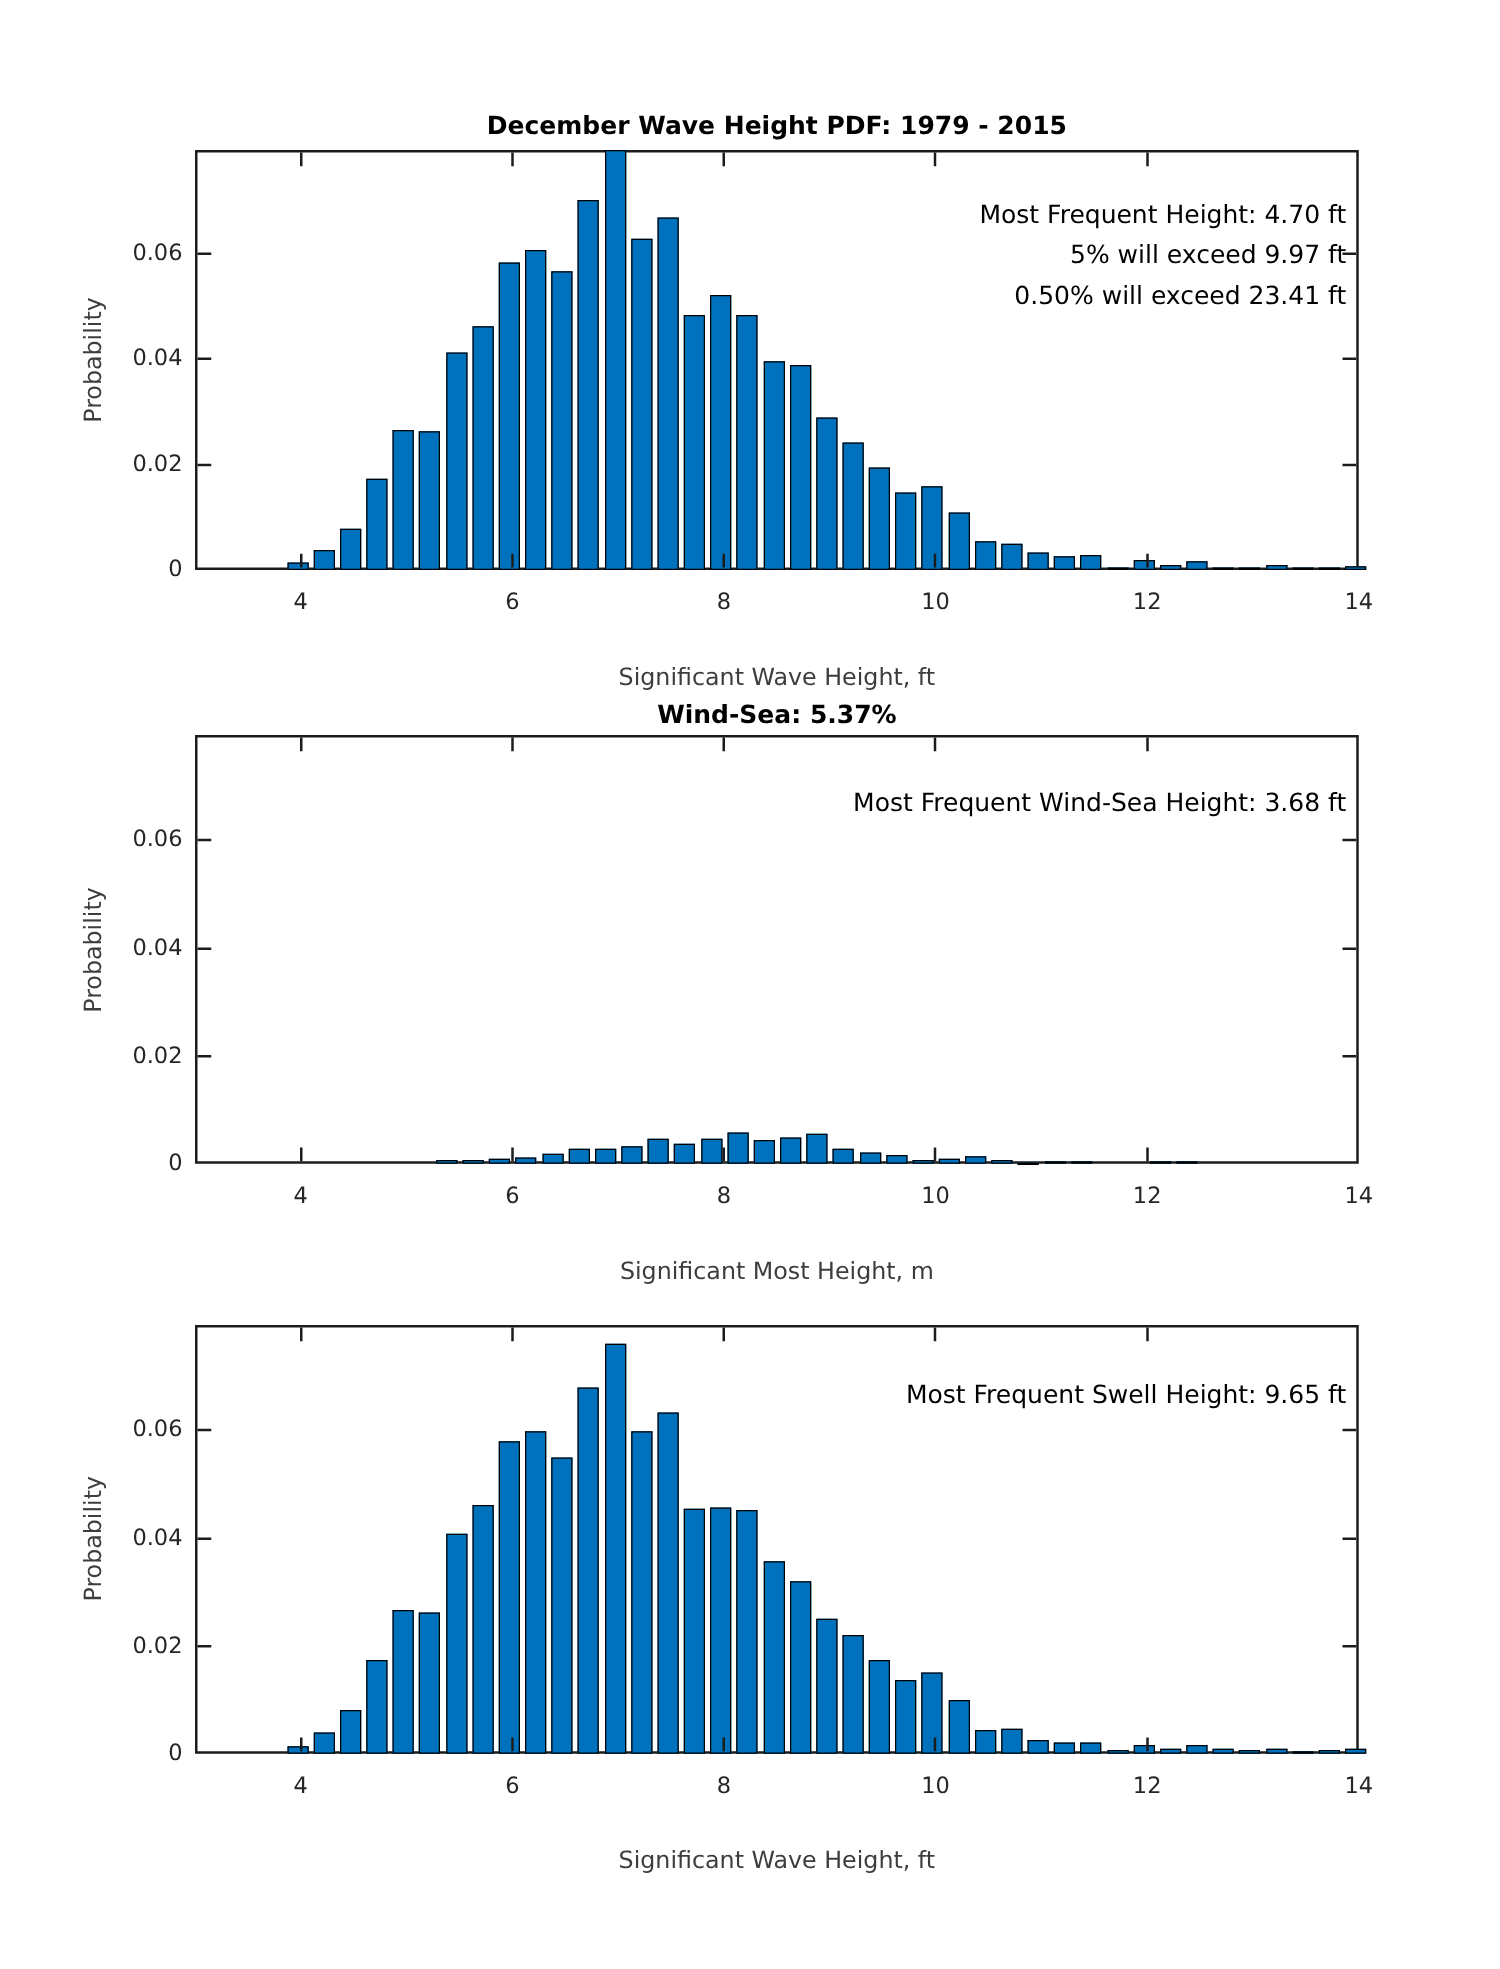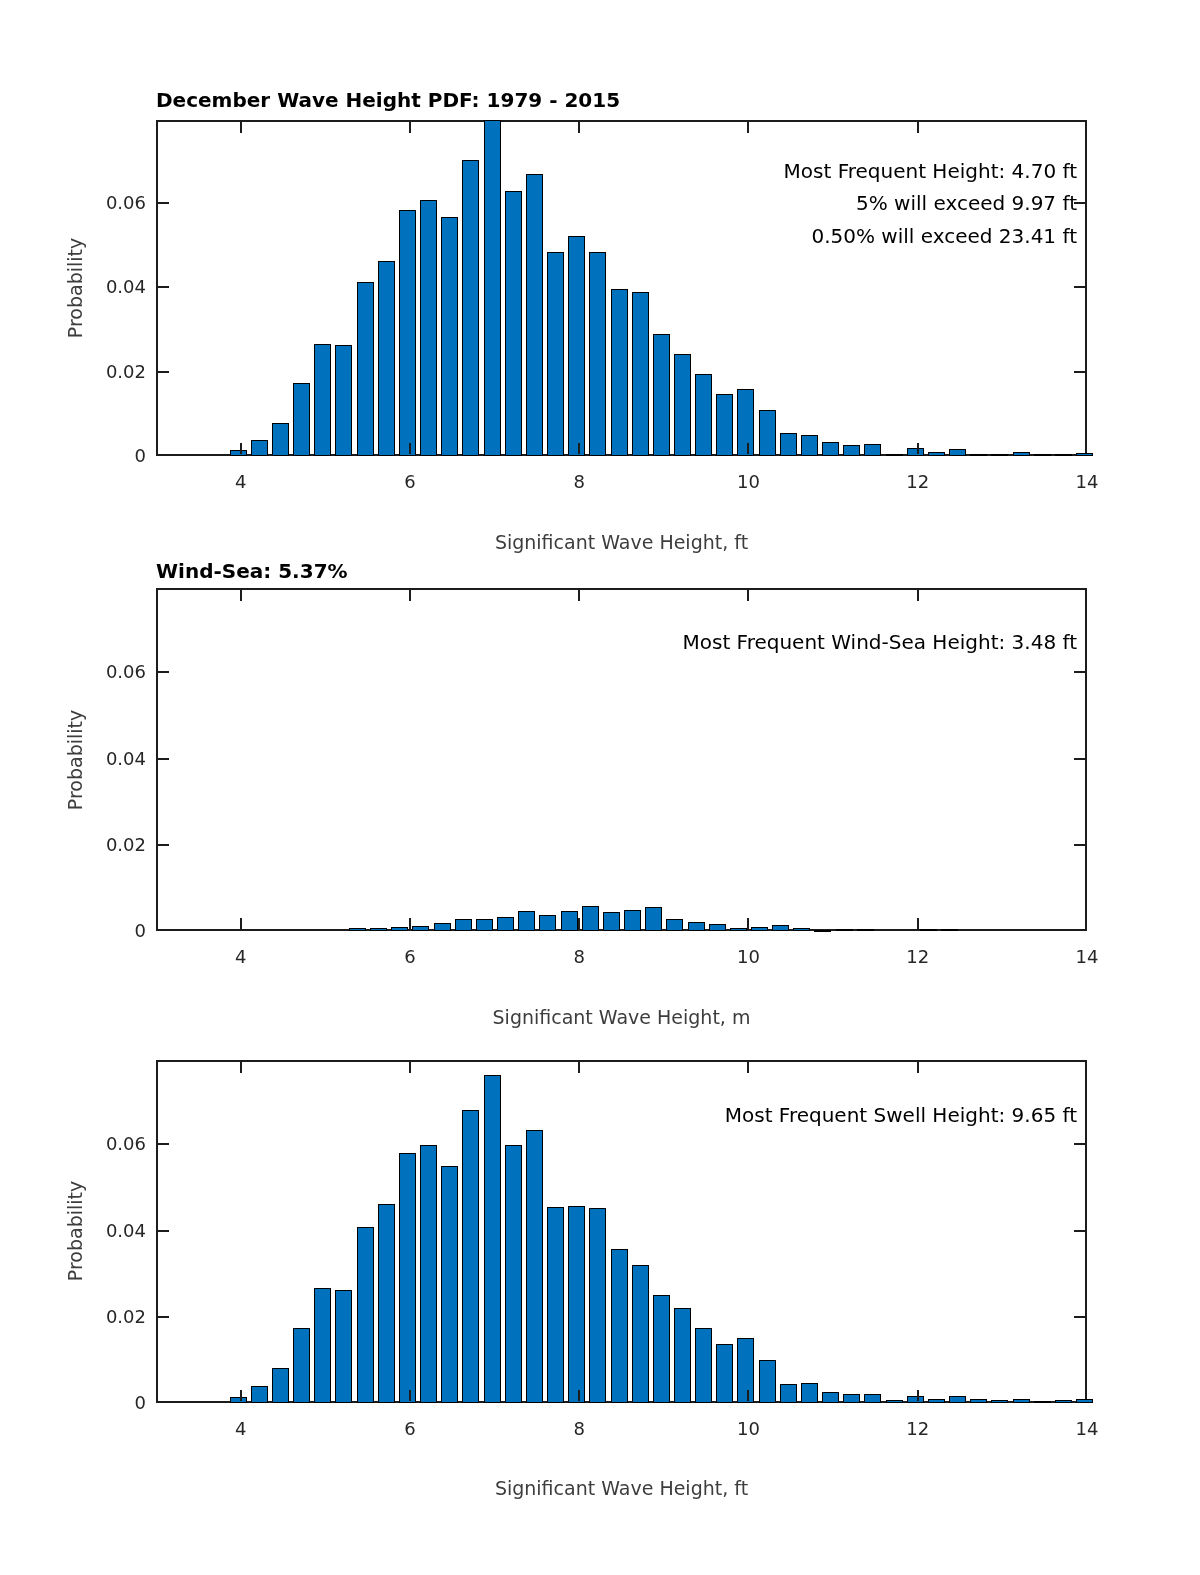--- a/index.html
+++ b/index.html
@@ -2,21 +2,21 @@
 <html><head>
 <meta charset="utf-8">
 <style>
   html,body{margin:0;padding:0;background:#fff;}
   .fig{position:relative;width:1200px;height:1575px;background:#fff;overflow:hidden;
        font-family:"DejaVu Sans","Liberation Sans",sans-serif;}
   .plot{position:absolute;left:156px;width:931px;border:2px solid #1c1c1c;box-sizing:border-box;background:transparent;}
   .p1{top:120px;height:336px}
   .p2{top:588px;height:343px}
   .p3{top:1060px;height:343px}
-  .title{position:absolute;left:156px;width:931px;text-align:left;font-weight:bold;
+  .title{position:absolute;left:156px;width:931px;text-align:center;font-weight:bold;
          font-size:20px;line-height:26px;color:#000;}
   .t1{top:87px}.t2{top:558px}.t3{top:1029px}
   .xlab{position:absolute;left:156px;width:931px;text-align:center;font-size:19px;line-height:24px;color:#3d3d3d;}
   .x1{top:530px}.x2{top:1005px}.x3{top:1476px}
   .ylab{position:absolute;left:-75px;width:300px;height:24px;text-align:center;font-size:19px;line-height:24px;
         color:#3d3d3d;transform:rotate(-90deg);}
   .yl1{top:276px}.yl2{top:748px}.yl3{top:1219px}
   .ann{position:absolute;right:123px;text-align:right;font-size:20px;line-height:26px;color:#000;white-space:nowrap;}
   .a1l1{top:158px}.a1l2{top:190px}.a1l3{top:223px}.a2l1{top:629px}.a3l1{top:1102px}
   .bar{position:absolute;background:#0072bd;border:1.5px solid #000;box-sizing:border-box;z-index:2;}
@@ -34,22 +34,22 @@
   <div class="plot p1"></div>
   <div class="ylab yl1">Probability</div>
   <div class="xlab x1">Significant Wave Height, ft</div>
   <div class="ann a1l1">Most Frequent Height: 4.70 ft</div>
   <div class="ann a1l2">5% will exceed 9.97 ft</div>
   <div class="ann a1l3">0.50% will exceed 23.41 ft</div>
 
   <div class="title t2">Wind-Sea: 5.37%</div>
   <div class="plot p2"></div>
   <div class="ylab yl2">Probability</div>
-  <div class="xlab x2">Significant Wave Height, m</div>
-  <div class="ann a2l1">Most Frequent Wind-Sea Height: 3.48 ft</div>
+  <div class="xlab x2">Significant Most Height, m</div>
+  <div class="ann a2l1">Most Frequent Wind-Sea Height: 3.68 ft</div>
 
   <div class="plot p3"></div>
   <div class="ylab yl3">Probability</div>
   <div class="xlab x3">Significant Wave Height, ft</div>
   <div class="ann a3l1">Most Frequent Swell Height: 9.65 ft</div>
 
 <div class="bar" style="left: 229.6px; top: 450.1px; width: 17px; height: 5.9px; background: rgb(0, 114, 189); border-color: rgb(0, 0, 0);"></div>
     <div class="bar" style="left: 250.8px; top: 439.5px; width: 17px; height: 16.5px; background: rgb(0, 114, 189); border-color: rgb(0, 0, 0);"></div>
     <div class="bar" style="left: 271.9px; top: 423.1px; width: 17px; height: 32.9px; background: rgb(0, 114, 189); border-color: rgb(0, 0, 0);"></div>
     <div class="bar" style="left: 293.1px; top: 383px; width: 17px; height: 73px; background: rgb(0, 114, 189); border-color: rgb(0, 0, 0);"></div>

